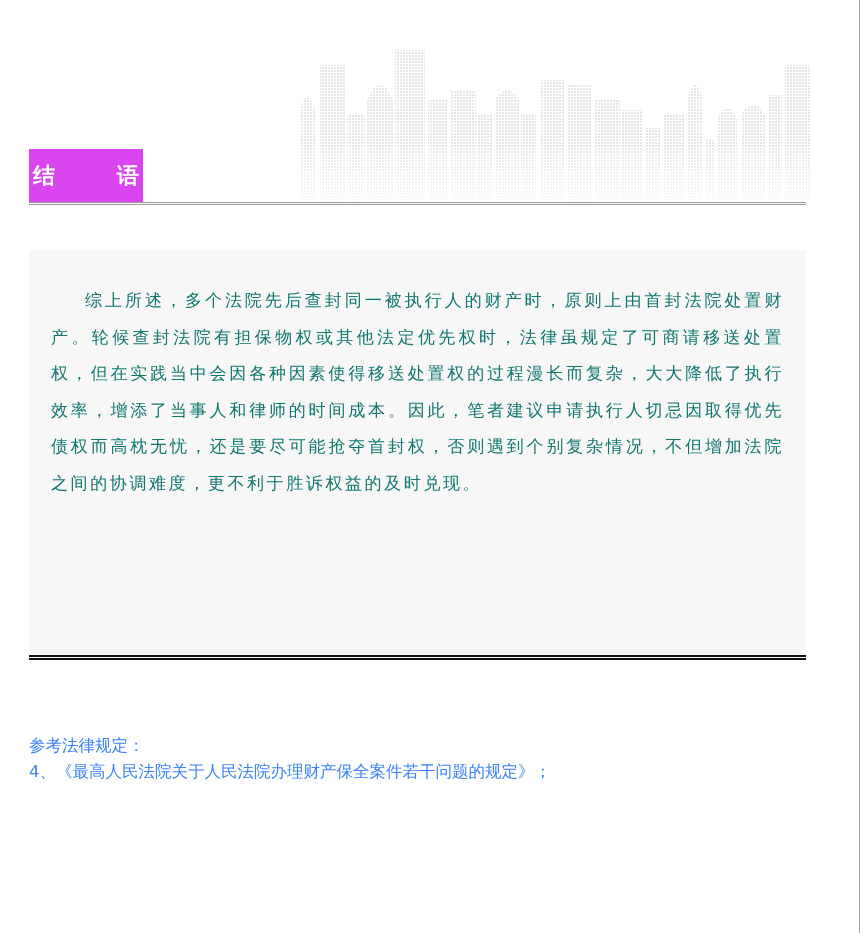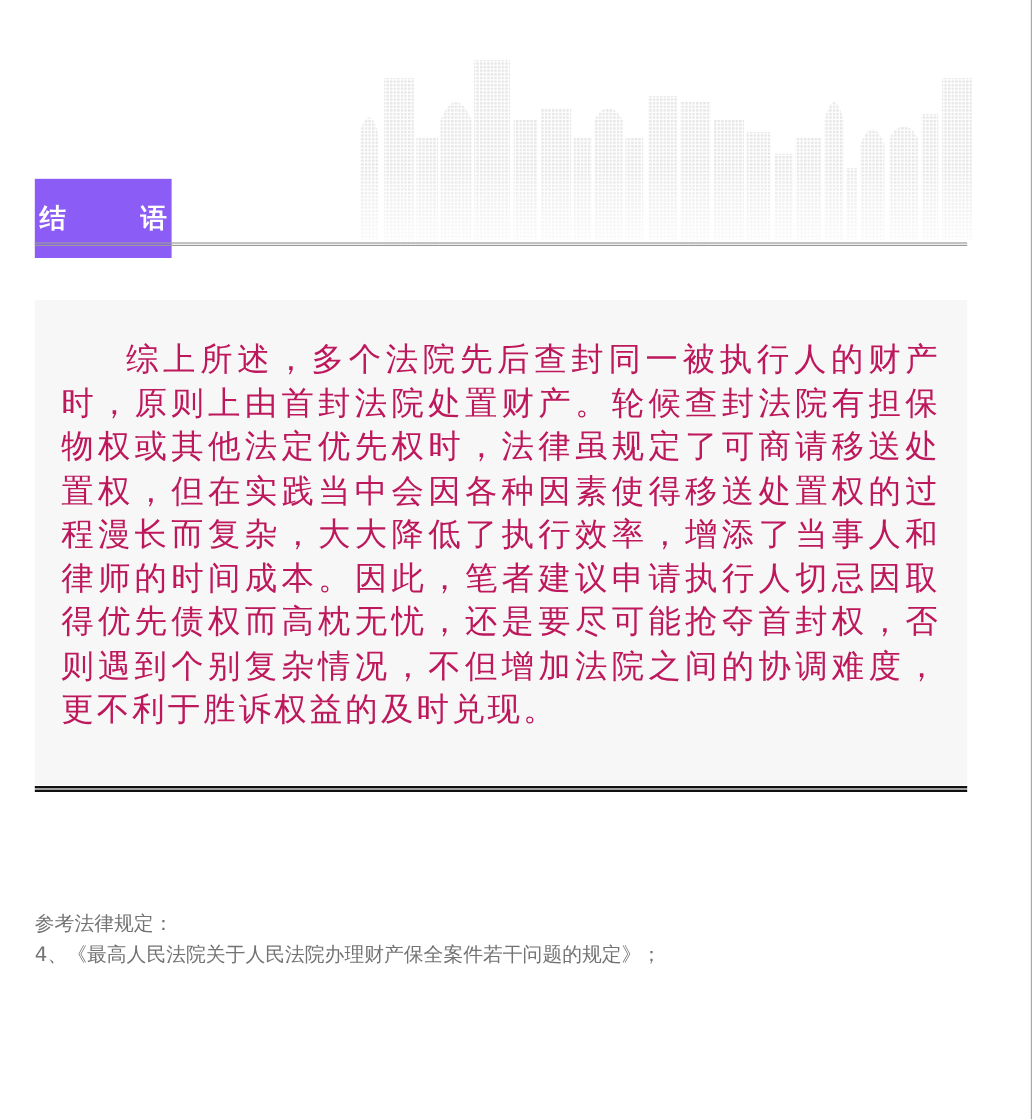--- a/index.html
+++ b/index.html
@@ -4,36 +4,36 @@
 <style>
   html, body { margin: 0; padding: 0; }
   body {
     width: 860px; height: 933px; background: #ffffff; position: relative; overflow: hidden;
     font-family: "DejaVu Sans", "Liberation Sans", sans-serif;
   }
   .right-edge { position: absolute; right: 0; top: 0; width: 1px; height: 933px; background: #a8a8a8; }
   .skyline { position: absolute; left: 295px; top: 40px; width: 520px; height: 180px; }
   .header { position: absolute; left: 29px; top: 149px; width: 777px; height: 56px; }
   .title-box {
-    position: absolute; left: 0; top: 0; width: 114px; height: 66px; background: #8b5cf6;
+    position: absolute; left: 0; top: 0; width: 114px; height: 53px; background: #d946ef;
     display: flex; align-items: center; justify-content: center;
   }
   .title-text { color: #ffffff; font-weight: bold; font-size: 22px; letter-spacing: 20px; padding-left: 20px; white-space: pre; }
   .header-rule { position: absolute; left: 0; top: 53px; width: 777px; height: 1px; background: #9a9a9a; }
   .header-rule2 { position: absolute; left: 0; top: 55px; width: 777px; height: 1px; background: #9a9a9a; }
   .content-box {
     position: absolute; left: 29px; top: 250px; width: 777px; height: 404px; background: #f7f7f7;
     box-sizing: border-box; padding: 32px 22px 0 22px;
   }
   .para {
-    margin: 0; color: #be185d; font-size: 27px; line-height: 36.5px; letter-spacing: 2.6px;
+    margin: 0; color: #0f766e; font-size: 17px; line-height: 36.5px; letter-spacing: 2.6px;
     text-indent: 2em; text-align: justify;
   }
   .black-rule { position: absolute; left: 29px; width: 777px; height: 2px; background: #111; }
-  .refs { position: absolute; left: 29px; top: 733px; width: 790px; color: #737373; font-size: 16.5px; line-height: 26px; margin-top: 24px; }
+  .refs { position: absolute; left: 29px; top: 733px; width: 790px; color: #3b82f6; font-size: 16.5px; line-height: 26px; }
   .ref-line { margin: 0; }
 </style>
 </head>
 <body>
 
 <div class="right-edge"></div>
 
 <svg class="skyline" viewBox="0 0 520 180" xmlns="http://www.w3.org/2000/svg">
   <defs>
     <pattern id="dots" width="3" height="3" patternUnits="userSpaceOnUse">

